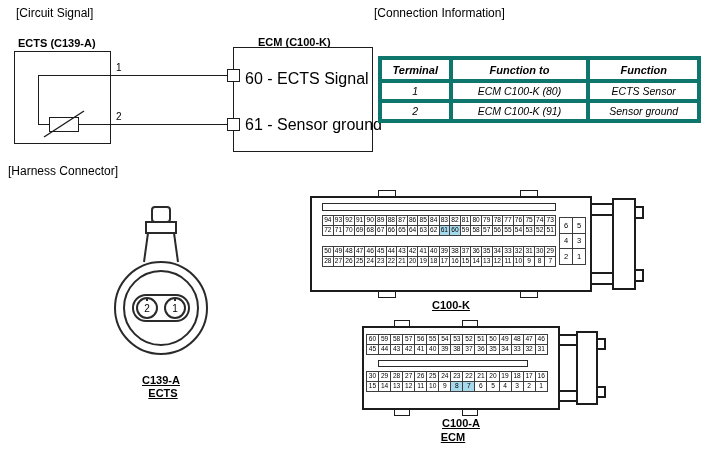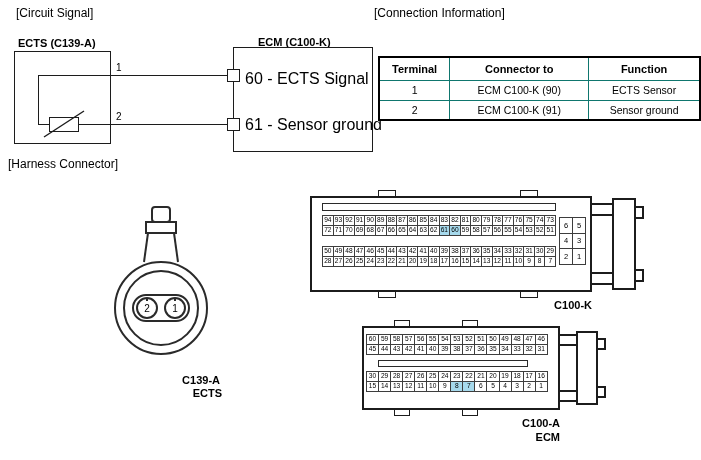--- a/index.html
+++ b/index.html
@@ -9,21 +9,21 @@
   .sec-label { position:absolute; font-size:12px; }
   .comp-label { position:absolute; font-size:11px; font-weight:bold; }
   .outline-box { position:absolute; border:1.5px solid #1c1c1c; }
   .hline { position:absolute; height:1.4px; background:#1c1c1c; }
   .vline { position:absolute; width:1.4px; background:#1c1c1c; }
   .pin-termbox { position:absolute; width:13px; height:13px; border:1.4px solid #1c1c1c; background:#fff; }
   .pin-text { position:absolute; font-size:16px; white-space:nowrap; }
   .num-label { position:absolute; font-size:10px; }
 
   table.conn-table { position:absolute; left:378px; top:56px; border-collapse:collapse; border:2px solid #000; background:#fff; }
-  .conn-table th, .conn-table td { border:1px solid #0f766e; text-align:center; vertical-align:middle; }
+  .conn-table th, .conn-table td { border:4px solid #0f766e; text-align:center; vertical-align:middle;font-style:italic; }
   .conn-table th { font-size:11px; font-weight:bold; height:23px; }
   .conn-table td { font-size:10.5px; height:20px; }
   .col-terminal { width:71px; }
   .col-connected { width:140px; }
   .col-function { width:112px; }
 
   .conn-box { position:absolute; border:2px solid #1c1c1c; background:#fff; z-index:2; }
   .slot { position:absolute; border:1.5px solid #2a2a2a; background:#fff; z-index:3; }
   .pin-grid { position:absolute; z-index:3; }
   .pin-row { display:flex; }
@@ -31,28 +31,28 @@
   .pin-cell { flex:0 0 auto; width:11.6px; height:11px; margin-left:-1px; border:1px solid #3d3d3d;
               display:flex; align-items:center; justify-content:center; font-size:6.6px; line-height:1; background:#fff; }
   .pin-cell:first-child { margin-left:0; }
   .pin-cell.hl { background:var(--hl,#a6d9ec); }
   .grid-a .pin-cell { width:13.05px; }
   .side-grid .pin-cell { width:14px; height:16.7px; font-size:7.5px; }
 
   .bracket { position:absolute; border:2px solid #1c1c1c; background:#fff; z-index:1; }
   .bracket-front { z-index:3; }
   .mount-tab { position:absolute; border:1.5px solid #1c1c1c; background:#fff; z-index:1; }
-  .conn-name { position:absolute; font-size:11px; font-weight:bold; text-align:right; }
+  .conn-name { position:absolute; font-size:11px; font-weight:bold; text-align:center;text-decoration:underline; }
 </style>
 </head>
 <body style="--hl: #a6d9ec;">
 
 <div class="sec-label" style="left:16px;top:6px">[Circuit Signal]</div>
 <div class="sec-label" style="left:374px;top:6px">[Connection Information]</div>
-<div class="sec-label" style="left:8px;top:157px">[Harness Connector]</div>
+<div class="sec-label" style="left:8px;top:164px">[Harness Connector]</div>
 
 <div class="comp-label" style="left:18px;top:37px">ECTS (C139-A)</div>
 <div class="comp-label" style="left:258px;top:36px">ECM (C100-K)</div>
 
 <div class="outline-box" style="left:14px;top:51px;width:97px;height:93px"></div>
 <div class="outline-box" style="left:233px;top:47px;width:140px;height:105px"></div>
 
 <div class="hline" style="left:38px;top:75px;width:190px"></div>
 <div class="vline" style="left:38px;top:75px;height:50px"></div>
 <div class="hline" style="left:38px;top:124px;width:11px"></div>
@@ -68,28 +68,28 @@
 
 <div class="pin-termbox" style="left:227px;top:69px"></div>
 <div class="pin-termbox" style="left:227px;top:118px"></div>
 <div class="pin-text" style="left:245px;top:70px">60 - ECTS Signal</div>
 <div class="pin-text" style="left:245px;top:116px">61 - Sensor ground</div>
 
 <table class="conn-table">
   <thead>
     <tr>
       <th class="col-terminal">Terminal</th>
-      <th class="col-connected">Connector to</th>
+      <th class="col-connected">Function to</th>
       <th class="col-function">Function</th>
     </tr>
   </thead>
   <tbody>
     <tr>
       <td>1</td>
-      <td>ECM C100-K (90)</td>
+      <td>ECM C100-K (80)</td>
       <td>ECTS Sensor</td>
     </tr>
     <tr>
       <td>2</td>
       <td>ECM C100-K (91)</td>
       <td>Sensor ground</td>
     </tr>
   </tbody>
 </table>
 
@@ -321,13 +321,13 @@
       <div class="pin-cell hl">7</div>
       <div class="pin-cell">6</div>
       <div class="pin-cell">5</div>
       <div class="pin-cell">4</div>
       <div class="pin-cell">3</div>
       <div class="pin-cell">2</div>
       <div class="pin-cell">1</div>
     </div>
   </div>
 <div class="conn-name" style="left:362px;top:417px;width:198px">C100-A</div>
-<div class="conn-name" style="left:362px;top:431px;width:198px">ECM</div>
+<div class="conn-name" style="left:354px;top:431px;width:198px">ECM</div>
 
 </body></html>

